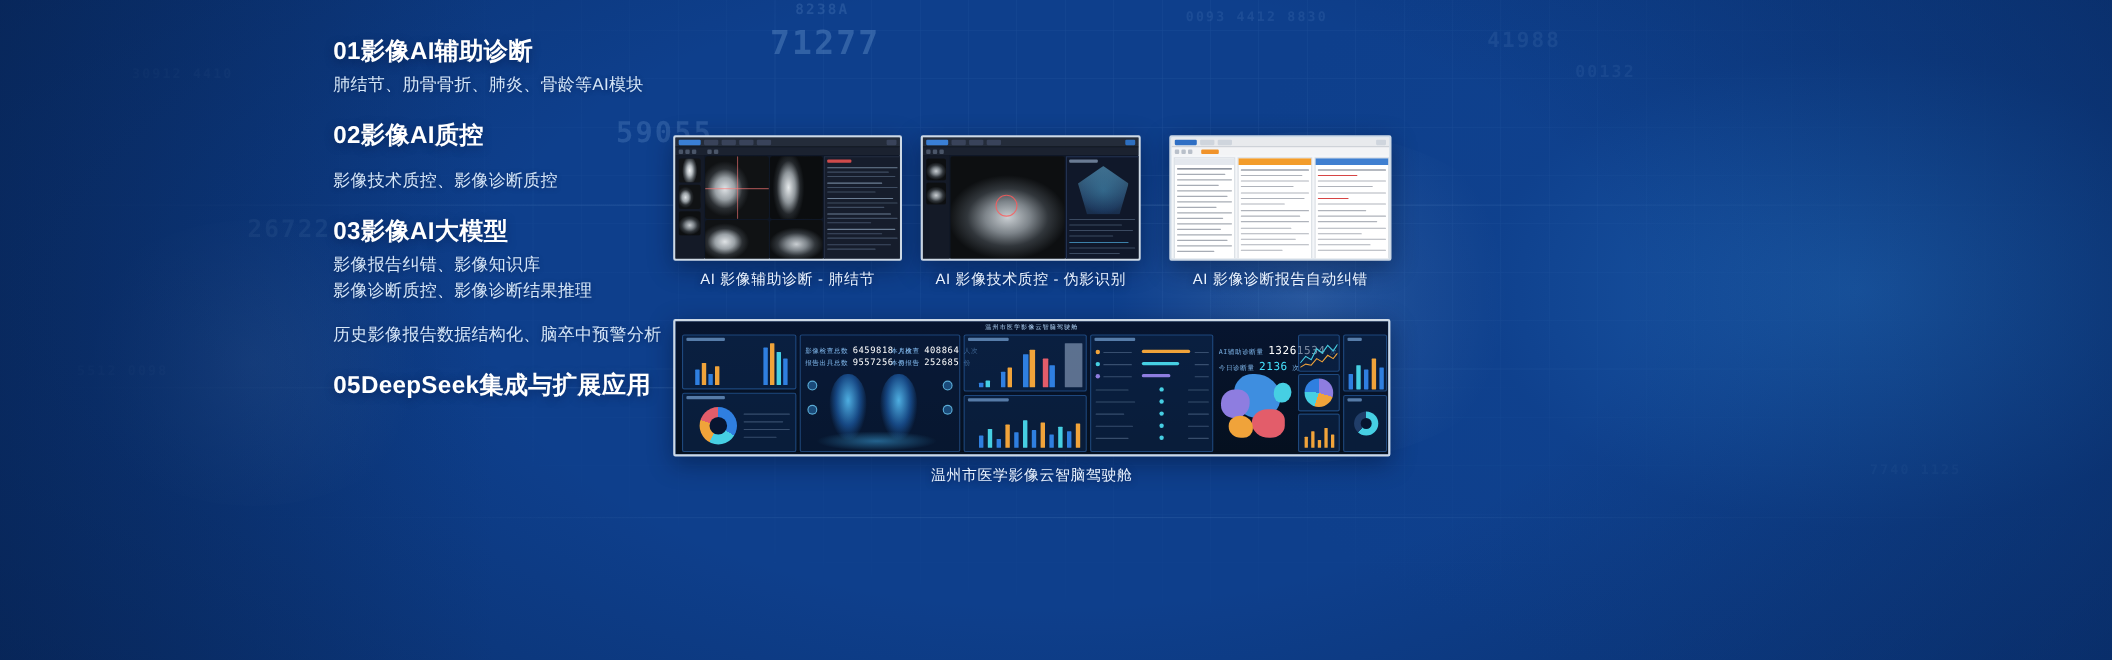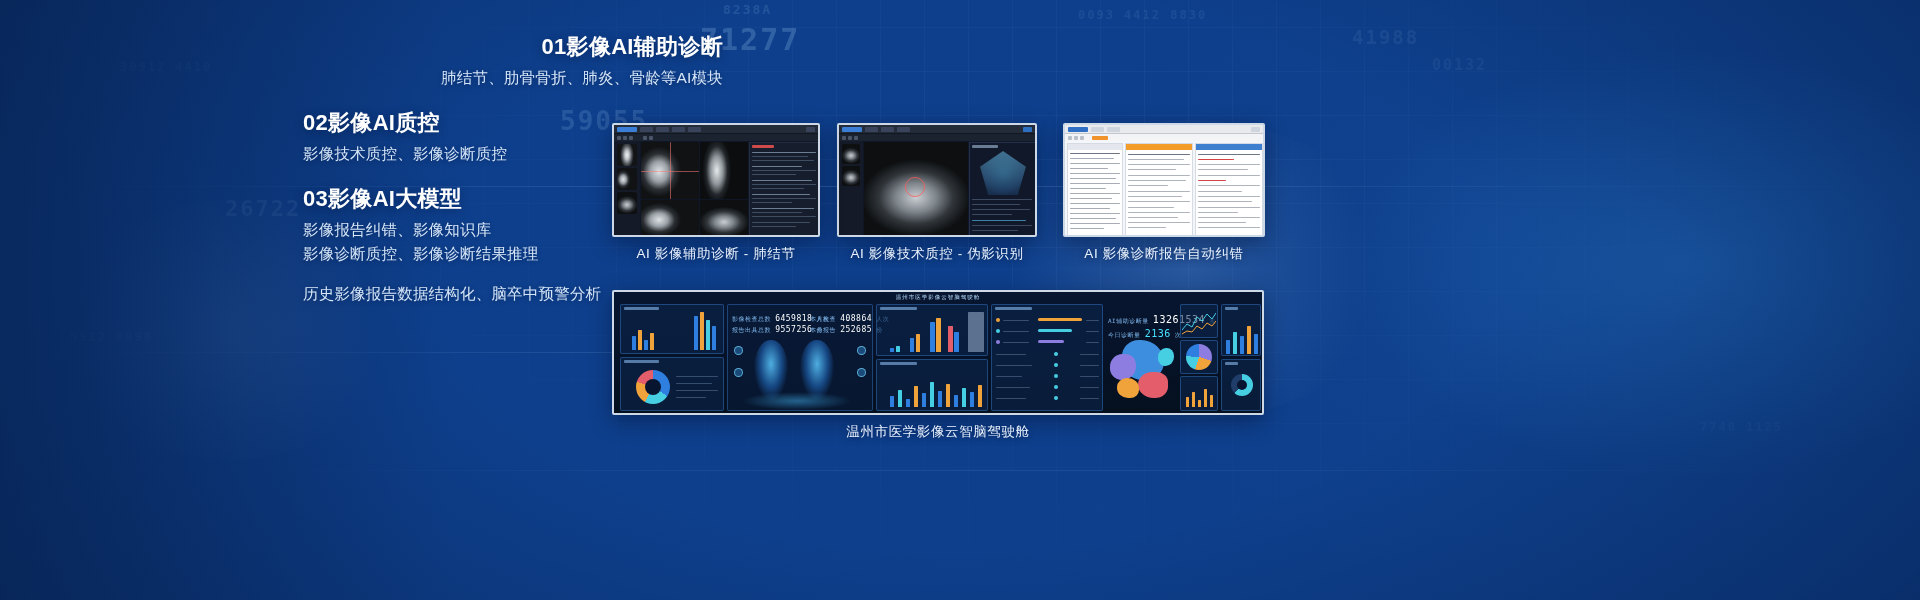--- a/index.html
+++ b/index.html
@@ -223,41 +223,42 @@
   <div class="bg-glow-dot" style="left:980px;top:120px;width:420px;height:300px;opacity:.22;"></div>
   <div class="bg-glow-dot" style="left:60px;top:200px;width:340px;height:260px;opacity:.15;"></div>
 
   <div class="bg-wash-l"></div>
   <div class="bg-wash-r"></div>
   <div class="bg-vignette"></div>
 </div>
 
 <div id="left">
 
-  <div class="feature" style="text-align:right;">
+  <div class="feature" style="">
     <div class="feature-title">01影像AI辅助诊断</div>
     <div class="feature-desc" style="margin-top:3px;">肺结节、肋骨骨折、肺炎、骨龄等AI模块</div>
   </div>
 
   <div class="feature" style="margin-top:16px;">
     <div class="feature-title">02影像AI质控</div>
-    <div class="feature-desc" style="margin-top:3px;">影像技术质控、影像诊断质控</div>
+    <div class="feature-desc" style="margin-top:14px;">影像技术质控、影像诊断质控</div>
   </div>
 
   <div class="feature" style="margin-top:16px;">
     <div class="feature-title">03影像AI大模型</div>
     <div class="feature-desc" style="margin-top:3px;">影像报告纠错、影像知识库</div>
     <div class="feature-desc">影像诊断质控、影像诊断结果推理</div>
   </div>
 
   <div class="feature" style="margin-top:16px;">
     <div class="feature-desc" style="margin-top:3px;">历史影像报告数据结构化、脑卒中预警分析</div>
   </div>
 
   <div class="feature" style="margin-top:16px;">
+    <div class="feature-title">05DeepSeek集成与扩展应用</div>
   </div>
 </div>
 
 <div id="shots">
 
   <div class="shot" style="left:237px;top:123px;width:200px;height:114px;">
     <div class="shot-frame">
       <div class="ui-topbar">
         <div class="logo-chip"></div>
         <div class="tab-chip"></div>

